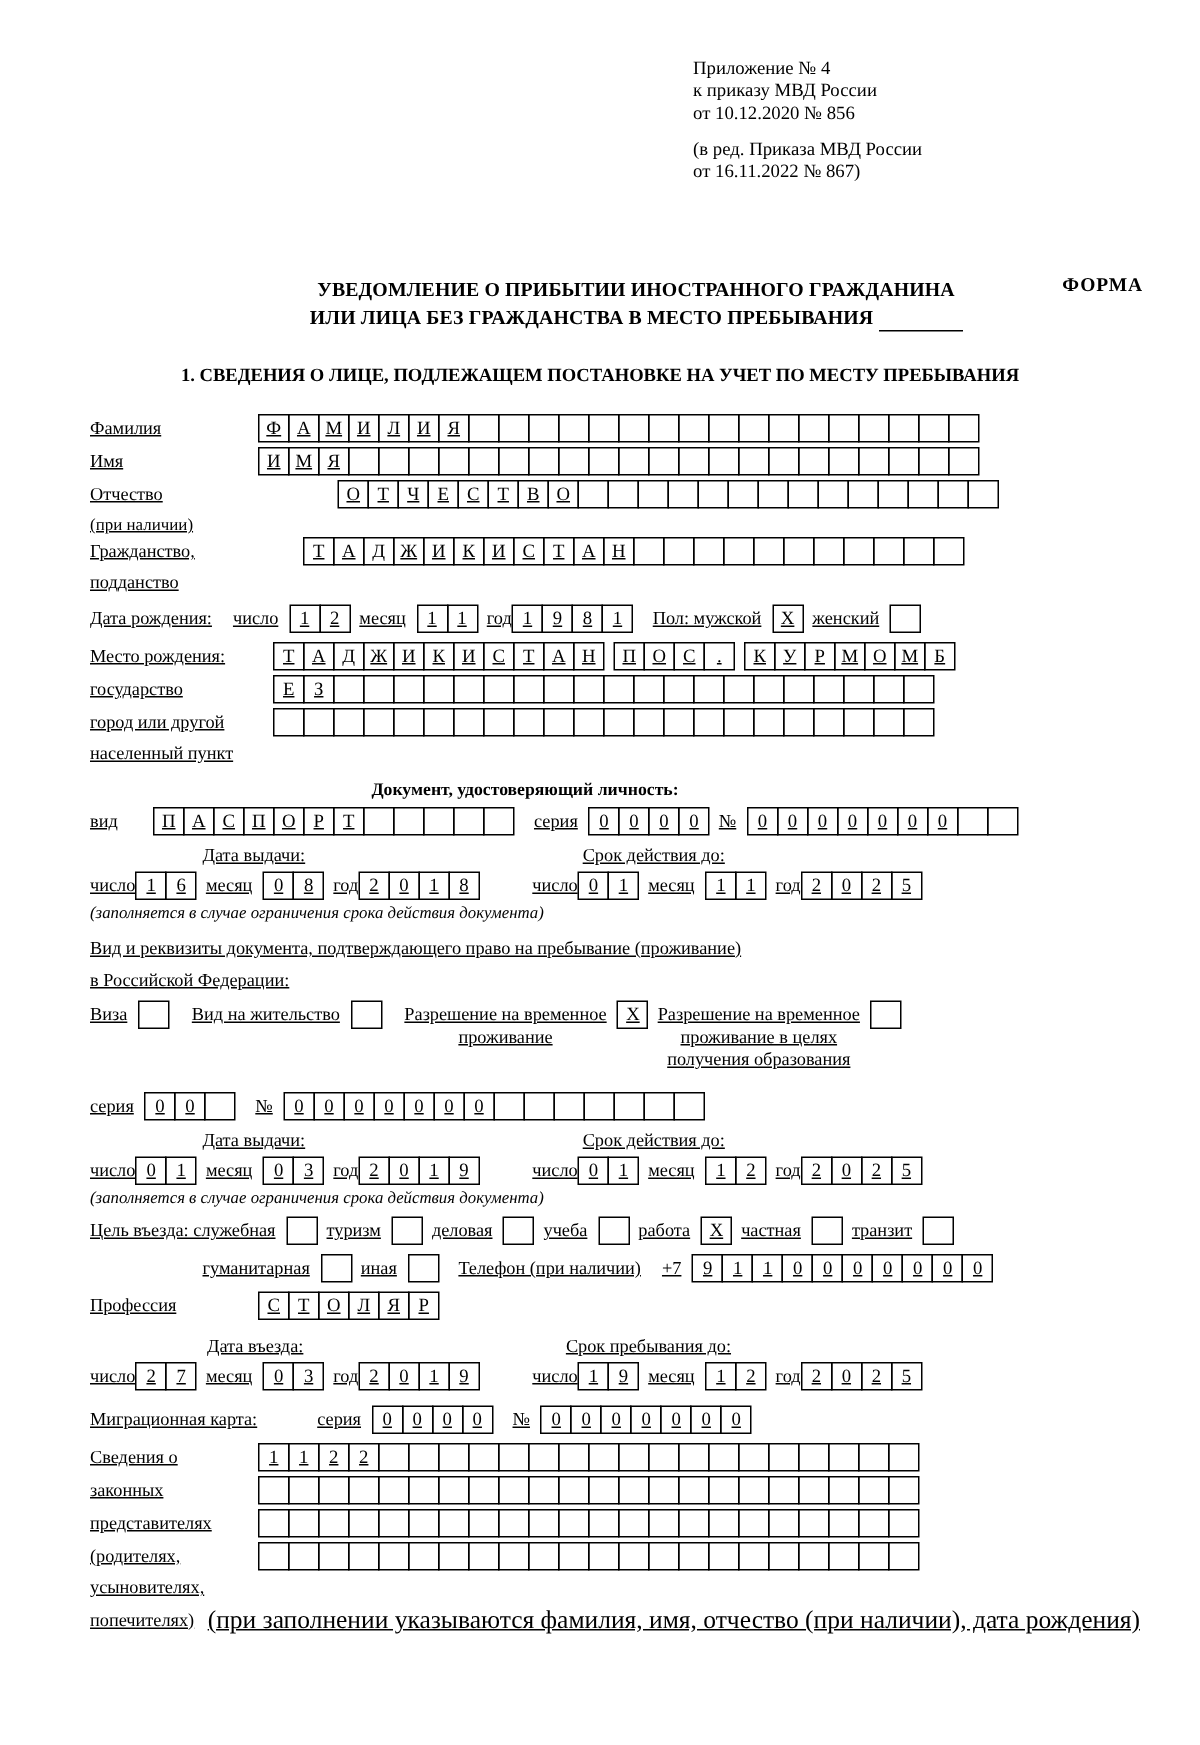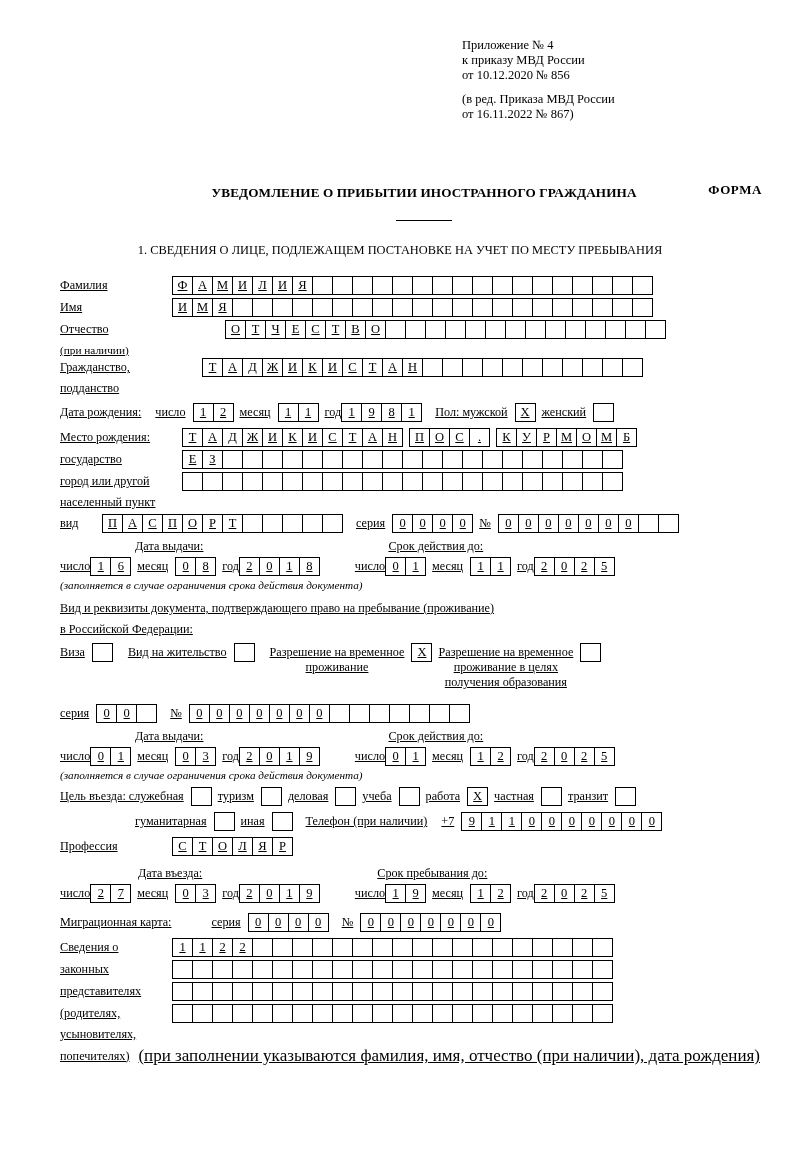--- a/index.html
+++ b/index.html
@@ -61,21 +61,21 @@
     vertical-align: bottom;
     height: 14px;
   }
   .section1 {
     position: absolute;
     top: 243px;
     left: 0;
     width: 800px;
     text-align: center;
     font-size: 12.4px;
-    font-weight: normal;
+    font-weight: bold;
   }
   .body-area {
     position: absolute;
     top: 276px;
     left: 60px;
     width: 700px;
     font-size: 12.2px;
   }
   .row {
     display: flex;
@@ -139,21 +139,21 @@
     <div>к приказу МВД России</div>
     <div>от 10.12.2020 № 856</div>
     <div class="grp2">(в ред. Приказа МВД России</div>
     <div>от 16.11.2022 № 867)</div>
   </div>
 
   <div class="forma">ФОРМА</div>
 
   <div class="title">
     <div>УВЕДОМЛЕНИЕ О ПРИБЫТИИ ИНОСТРАННОГО ГРАЖДАНИНА</div>
-    <div> <span class="ul"></span></div>
+    <div><span>ИЛИ ЛИЦА БЕЗ ГРАЖДАНСТВА В МЕСТО ПРЕБЫВАНИЯ</span> <span class="ul"></span></div>
   </div>
 
   <div class="section1">1. СВЕДЕНИЯ О ЛИЦЕ, ПОДЛЕЖАЩЕМ ПОСТАНОВКЕ НА УЧЕТ ПО МЕСТУ ПРЕБЫВАНИЯ</div>
 
   <div class="body-area">
 
     <div class="row">
       <span class="col-label">Фамилия</span>
       <span class="boxes">
           <span class="bx">Ф</span>
@@ -399,20 +399,21 @@
           <span class="bx"></span>
           <span class="bx"></span>
           <span class="bx"></span>
           <span class="bx"></span>
         </span>
     </div>
     <div class="row">
       <span class="col-label" style="width:122px">населенный пункт</span>
     </div>
 
+    <div class="doc-head" style="margin-left:-60px;width:700px">Документ, удостоверяющий личность:</div>
 
     <div class="row">
       <span class="col-label" style="width:42px">вид</span>
       <span class="boxes">
           <span class="bx">П</span>
           <span class="bx">А</span>
           <span class="bx">С</span>
           <span class="bx">П</span>
           <span class="bx">О</span>
           <span class="bx">Р</span>

